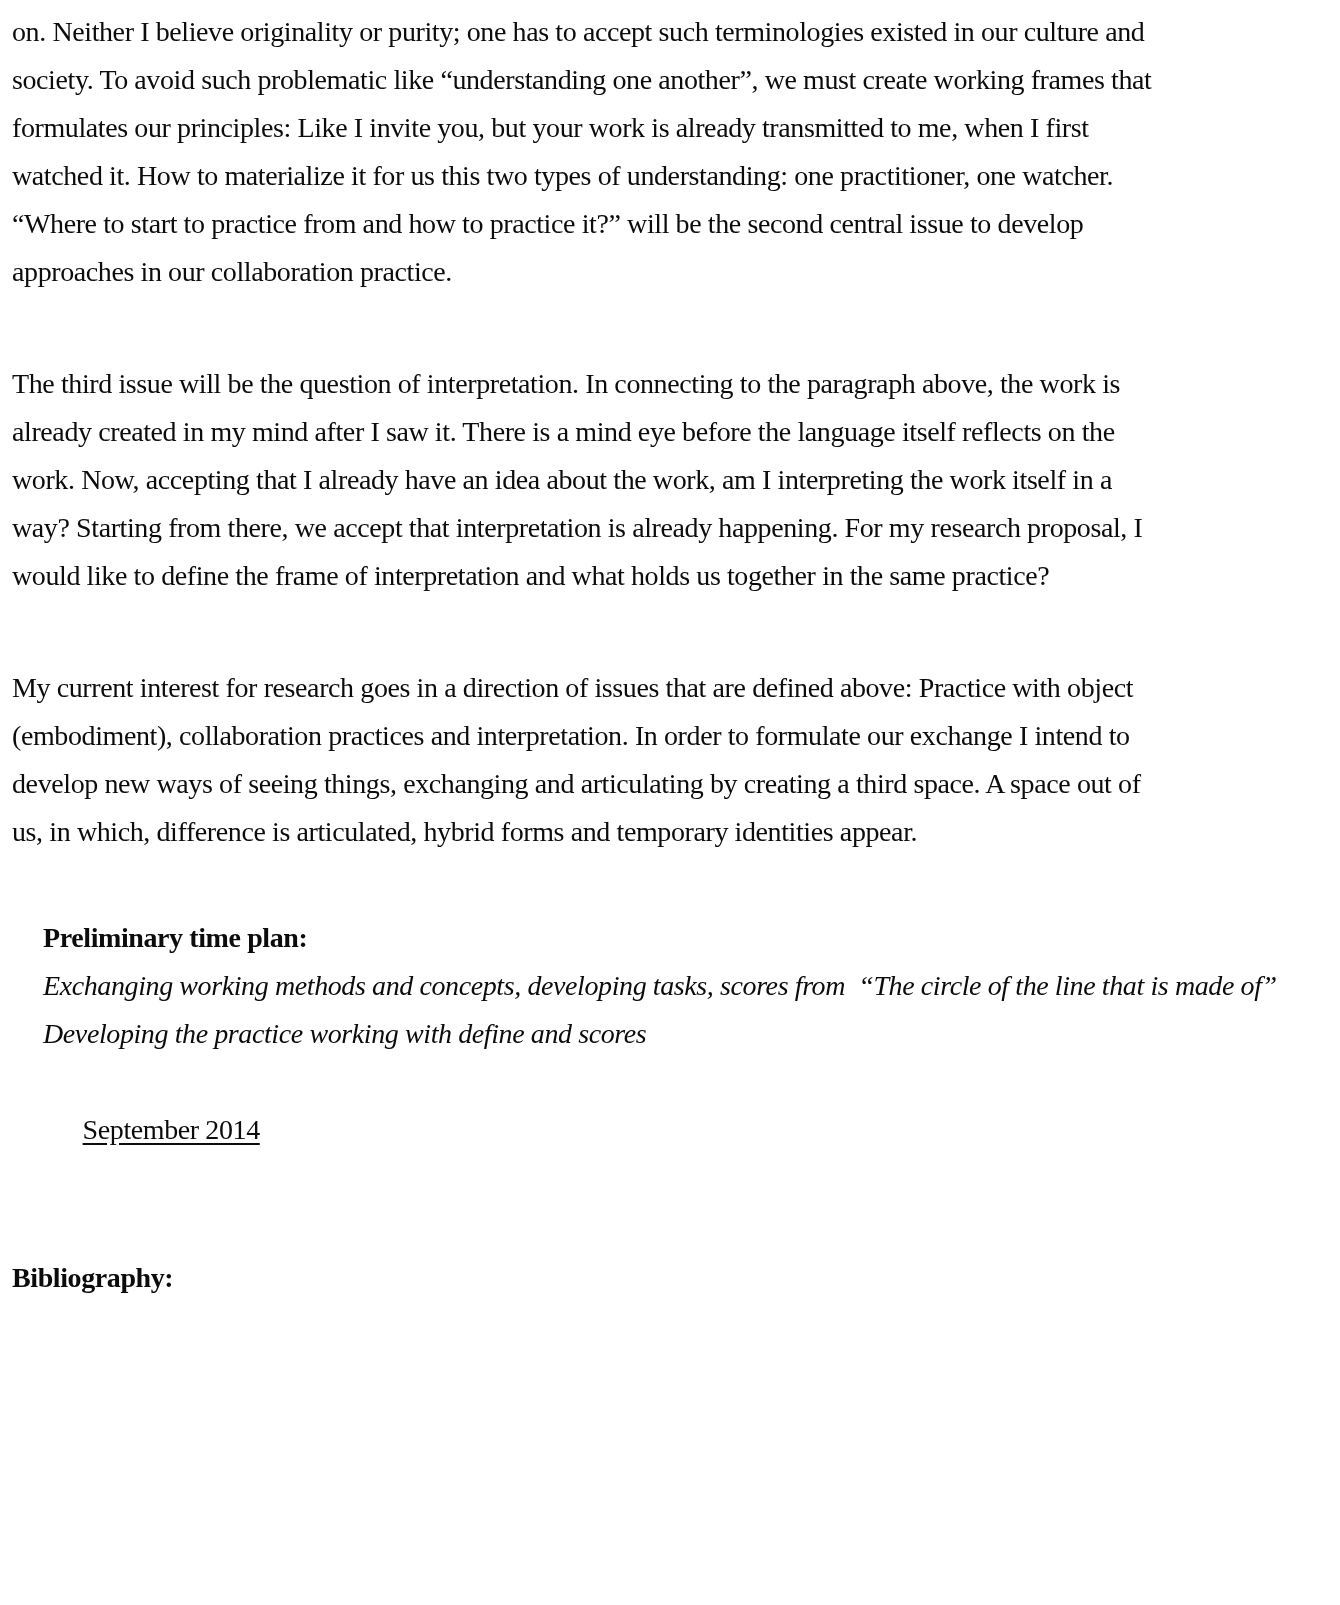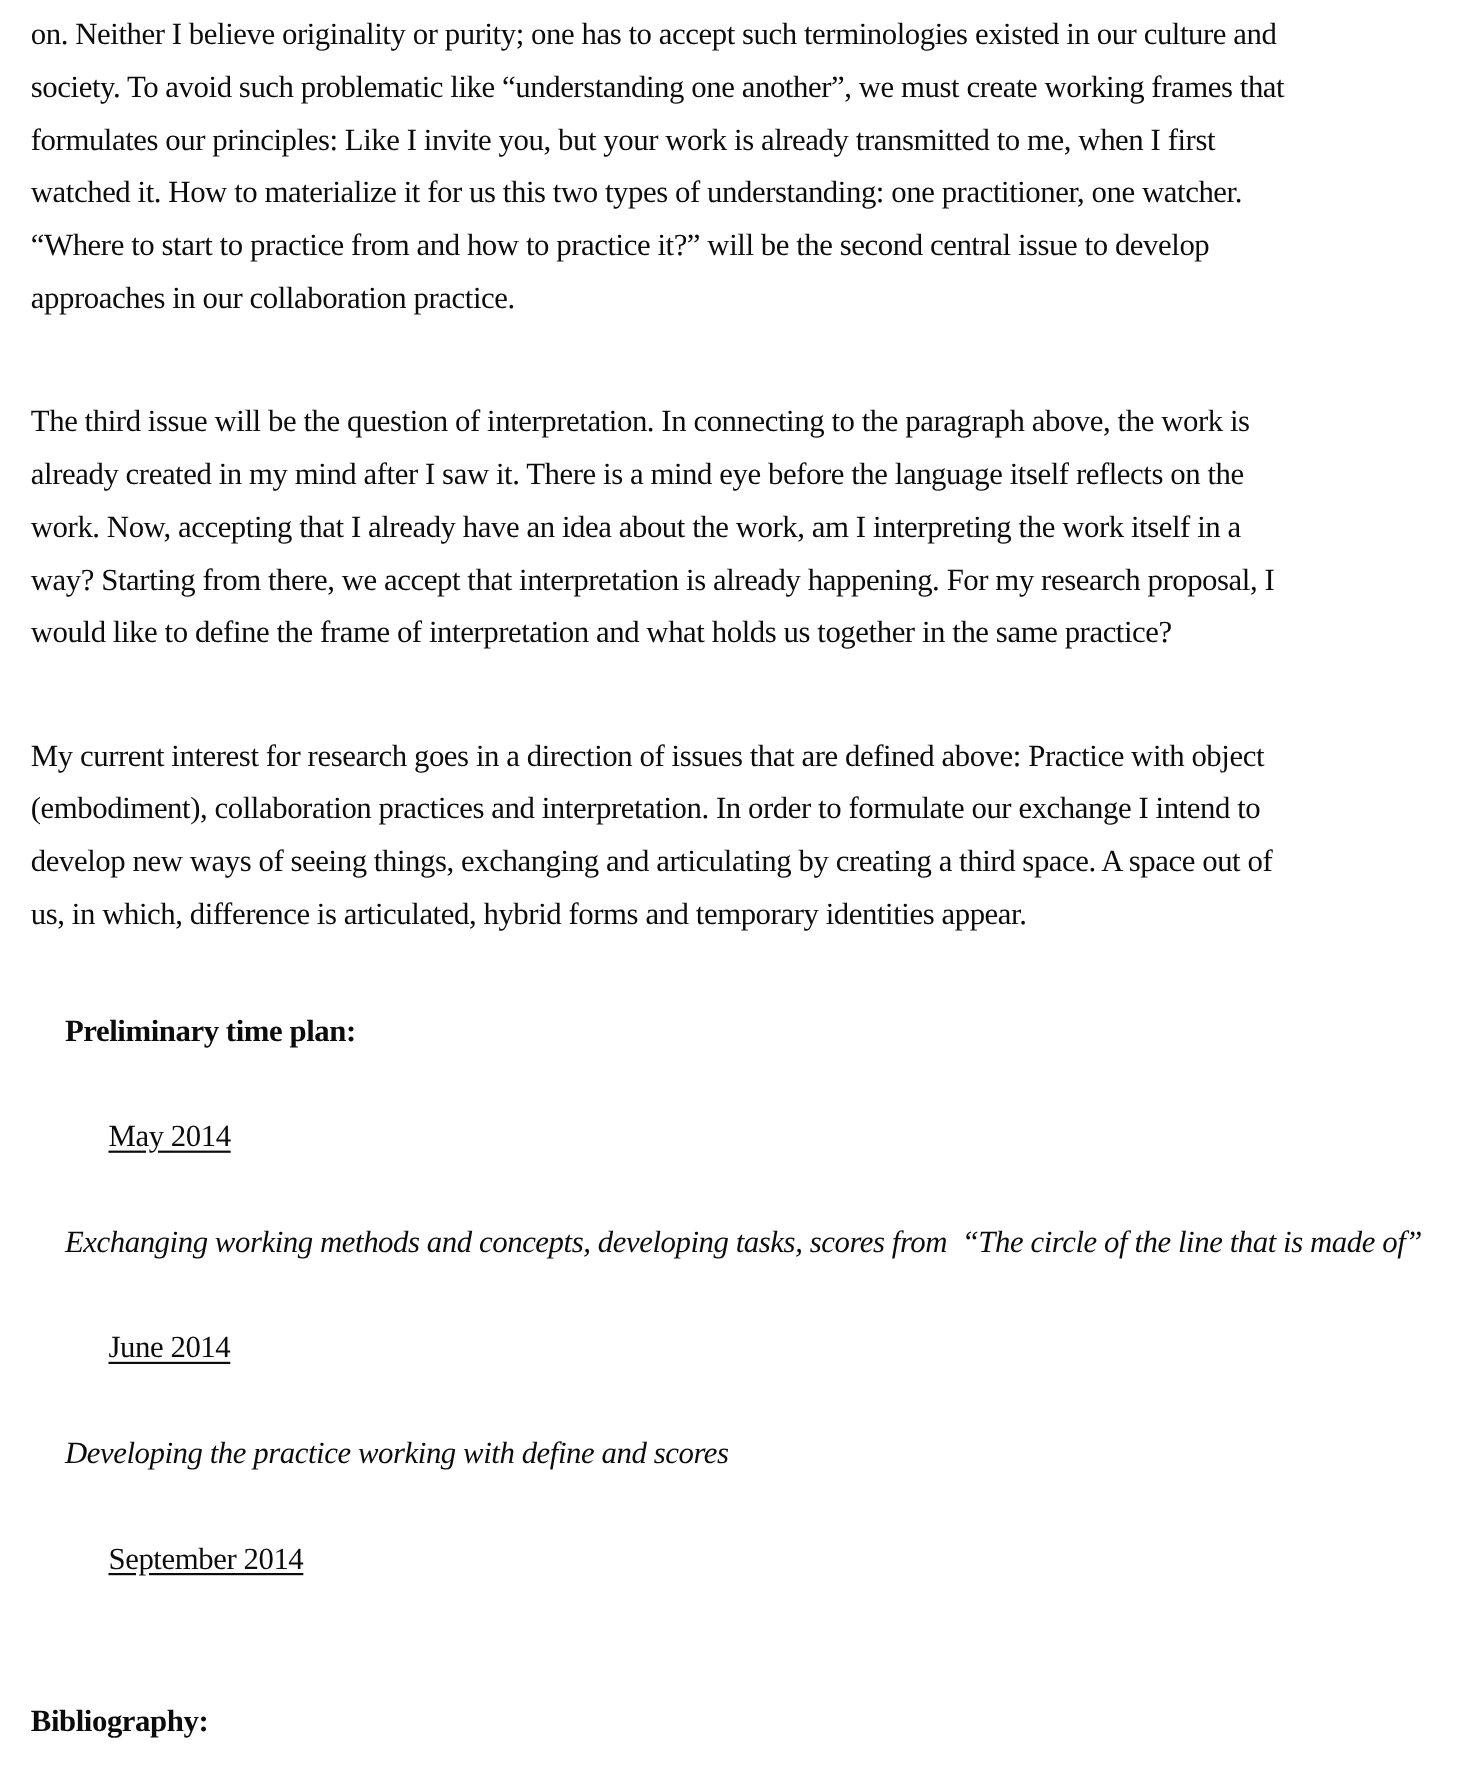--- a/index.html
+++ b/index.html
@@ -14,21 +14,21 @@
     color: #0c0c0c;
     font-family: "Liberation Serif", "DejaVu Serif", serif;
     font-size: 28px;
     line-height: 48px;
     letter-spacing: -0.4px;
   }
   .page {
     box-sizing: border-box;
     width: 1192px;
     height: 1605px;
-    padding: 8px 30px 0 28px;
+    padding: 8px 30px 0 12px;
   }
   .para {
     margin: 0 0 64px 0;
     white-space: pre;          
   }
   .para.last-body-para {
     margin-bottom: 58px;
   }
   .section-heading {
     font-weight: bold;
@@ -74,28 +74,22 @@
 would like to define the frame of interpretation and what holds us together in the same practice?</p>
 
   <p class="para last-body-para">My current interest for research goes in a direction of issues that are defined above: Practice with object
 (embodiment), collaboration practices and interpretation. In order to formulate our exchange I intend to
 develop new ways of seeing things, exchanging and articulating by creating a third space. A space out of
 us, in which, difference is articulated, hybrid forms and temporary identities appear.</p>
 
   <section class="time-plan">
     <h2 class="section-heading">Preliminary time plan:</h2>
 
-    <div class="tp-line">
-      <span class="tp-date">May 2014</span>
-    </div>
     <div class="tp-line tp-desc">Exchanging working methods and concepts, developing tasks, scores from  “The circle of the line that is made of”</div>
 
-    <div class="tp-line">
-      <span class="tp-date">June 2014</span>
-    </div>
     <div class="tp-line tp-desc">Developing the practice working with define and scores</div>
 
     <div class="tp-line">
       <span class="tp-date">September 2014</span>
     </div>
   </section>
 
   <section class="bibliography">
     <h2 class="section-heading">Bibliography:</h2>
 

